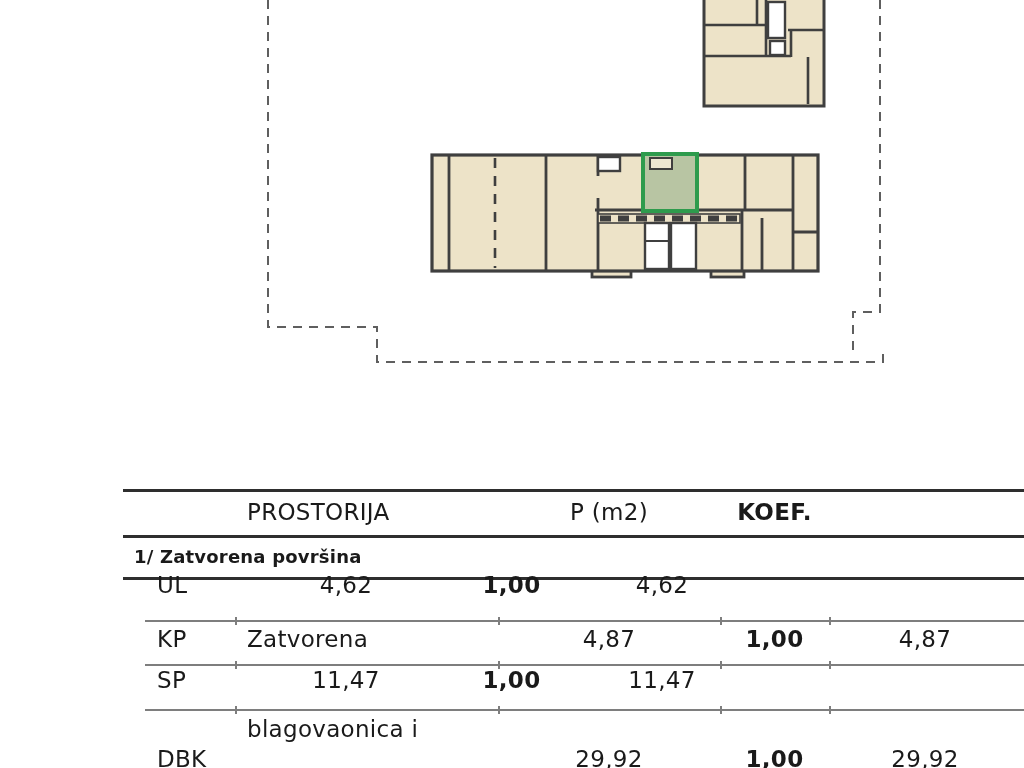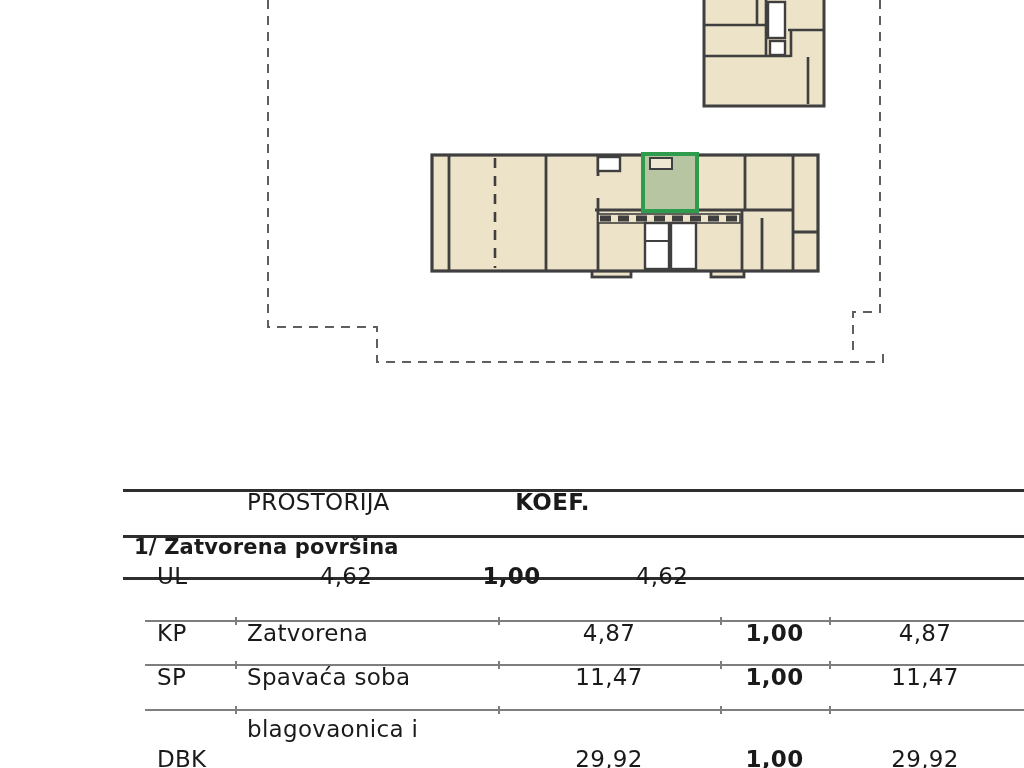--- a/index.html
+++ b/index.html
@@ -14,28 +14,28 @@
   .dashline{fill:none;stroke:var(--boundary-dash);stroke-width:2;stroke-dasharray:9 7;}
   .dashwall{fill:none;stroke:var(--wall);stroke-width:2.6;stroke-dasharray:10 8;}
   .hatch{fill:none;stroke:var(--wall);stroke-width:6;stroke-dasharray:11 7;}
   .unit{fill:var(--highlight-fill);stroke:var(--highlight-border);stroke-width:4;}
   .notch{fill:var(--notch-fill);stroke:var(--wall);stroke-width:2;}
 
   
   .tline{position:absolute;background:var(--table-line-dark);}
   .tsep{position:absolute;background:var(--table-line-gray);}
   .tick{position:absolute;width:2px;height:8px;top:-3px;background:var(--table-line-gray);}
-  .trow{position:absolute;left:123px;width:901px;display:flex;
+  .trow{position:absolute;left:123px;width:901px;display:flex;align-items:center;
         font-size:23px;letter-spacing:0.3px;white-space:nowrap;}
   .c1{width:112px;padding-left:34px;box-sizing:border-box;}
   .c2{width:263px;padding-left:12px;box-sizing:border-box;}
   .c3{width:222px;text-align:center;}
   .c4{width:109px;text-align:center;font-weight:bold;}
   .c5{width:192px;text-align:center;}
-  .section-title{font-weight:bold;font-size:21px;letter-spacing:0.2px;padding-left:11px;}
+  .section-title{font-weight:bold;font-size:18px;letter-spacing:0.2px;padding-left:11px;}
   .row-dbk{align-items:flex-start;}
   .row-dbk .c1,.row-dbk .c3,.row-dbk .c4,.row-dbk .c5{padding-top:35px;line-height:30px;}
   .row-dbk .c2{padding-top:5px;line-height:30px;}
 </style>
 </head>
 <body>
 
 <div class="page">
 
   <svg width="1024" height="482" viewBox="0 0 1024 482">
@@ -102,20 +102,21 @@
   <div class="tsep" style="left:145px;top:709px;width:879px;height:2px;">
     <span class="tick" style="left:90px;"></span>
       <span class="tick" style="left:353px;"></span>
     <span class="tick" style="left:575px;"></span>
       <span class="tick" style="left:684px;"></span>
   </div>
 
   <div class="trow" style="top:489px;height:46px;">
     <div class="c1"></div>
     <div class="c2">PROSTORIJA</div>
+    <div class="c3">P (m2)</div>
     <div class="c4">KOEF.</div>
   </div>
 
   <div class="trow" style="top:535px;height:42px;">
     <div class="section-title">1/ Zatvorena površina</div>
   </div>
 
   <div class="trow" style="top:563px;height:43px;">
     <div class="c1">UL</div>
     <div class="c3">4,62</div>
@@ -126,21 +127,20 @@
   <div class="trow" style="top:620px;height:37px;">
     <div class="c1">KP</div>
     <div class="c2">Zatvorena</div>
     <div class="c3">4,87</div>
     <div class="c4">1,00</div>
     <div class="c5">4,87</div>
   </div>
 
   <div class="trow" style="top:664px;height:32px;">
     <div class="c1">SP</div>
-    <div class="c2">Spavaća soba</div>
     <div class="c3">11,47</div>
     <div class="c4">1,00</div>
     <div class="c5">11,47</div>
   </div>
 
   <div class="trow row-dbk" style="top:709px;height:90px;">
     <div class="c1">DBK</div>
     <div class="c2">
       <div>blagovaonica i</div>
     </div>

